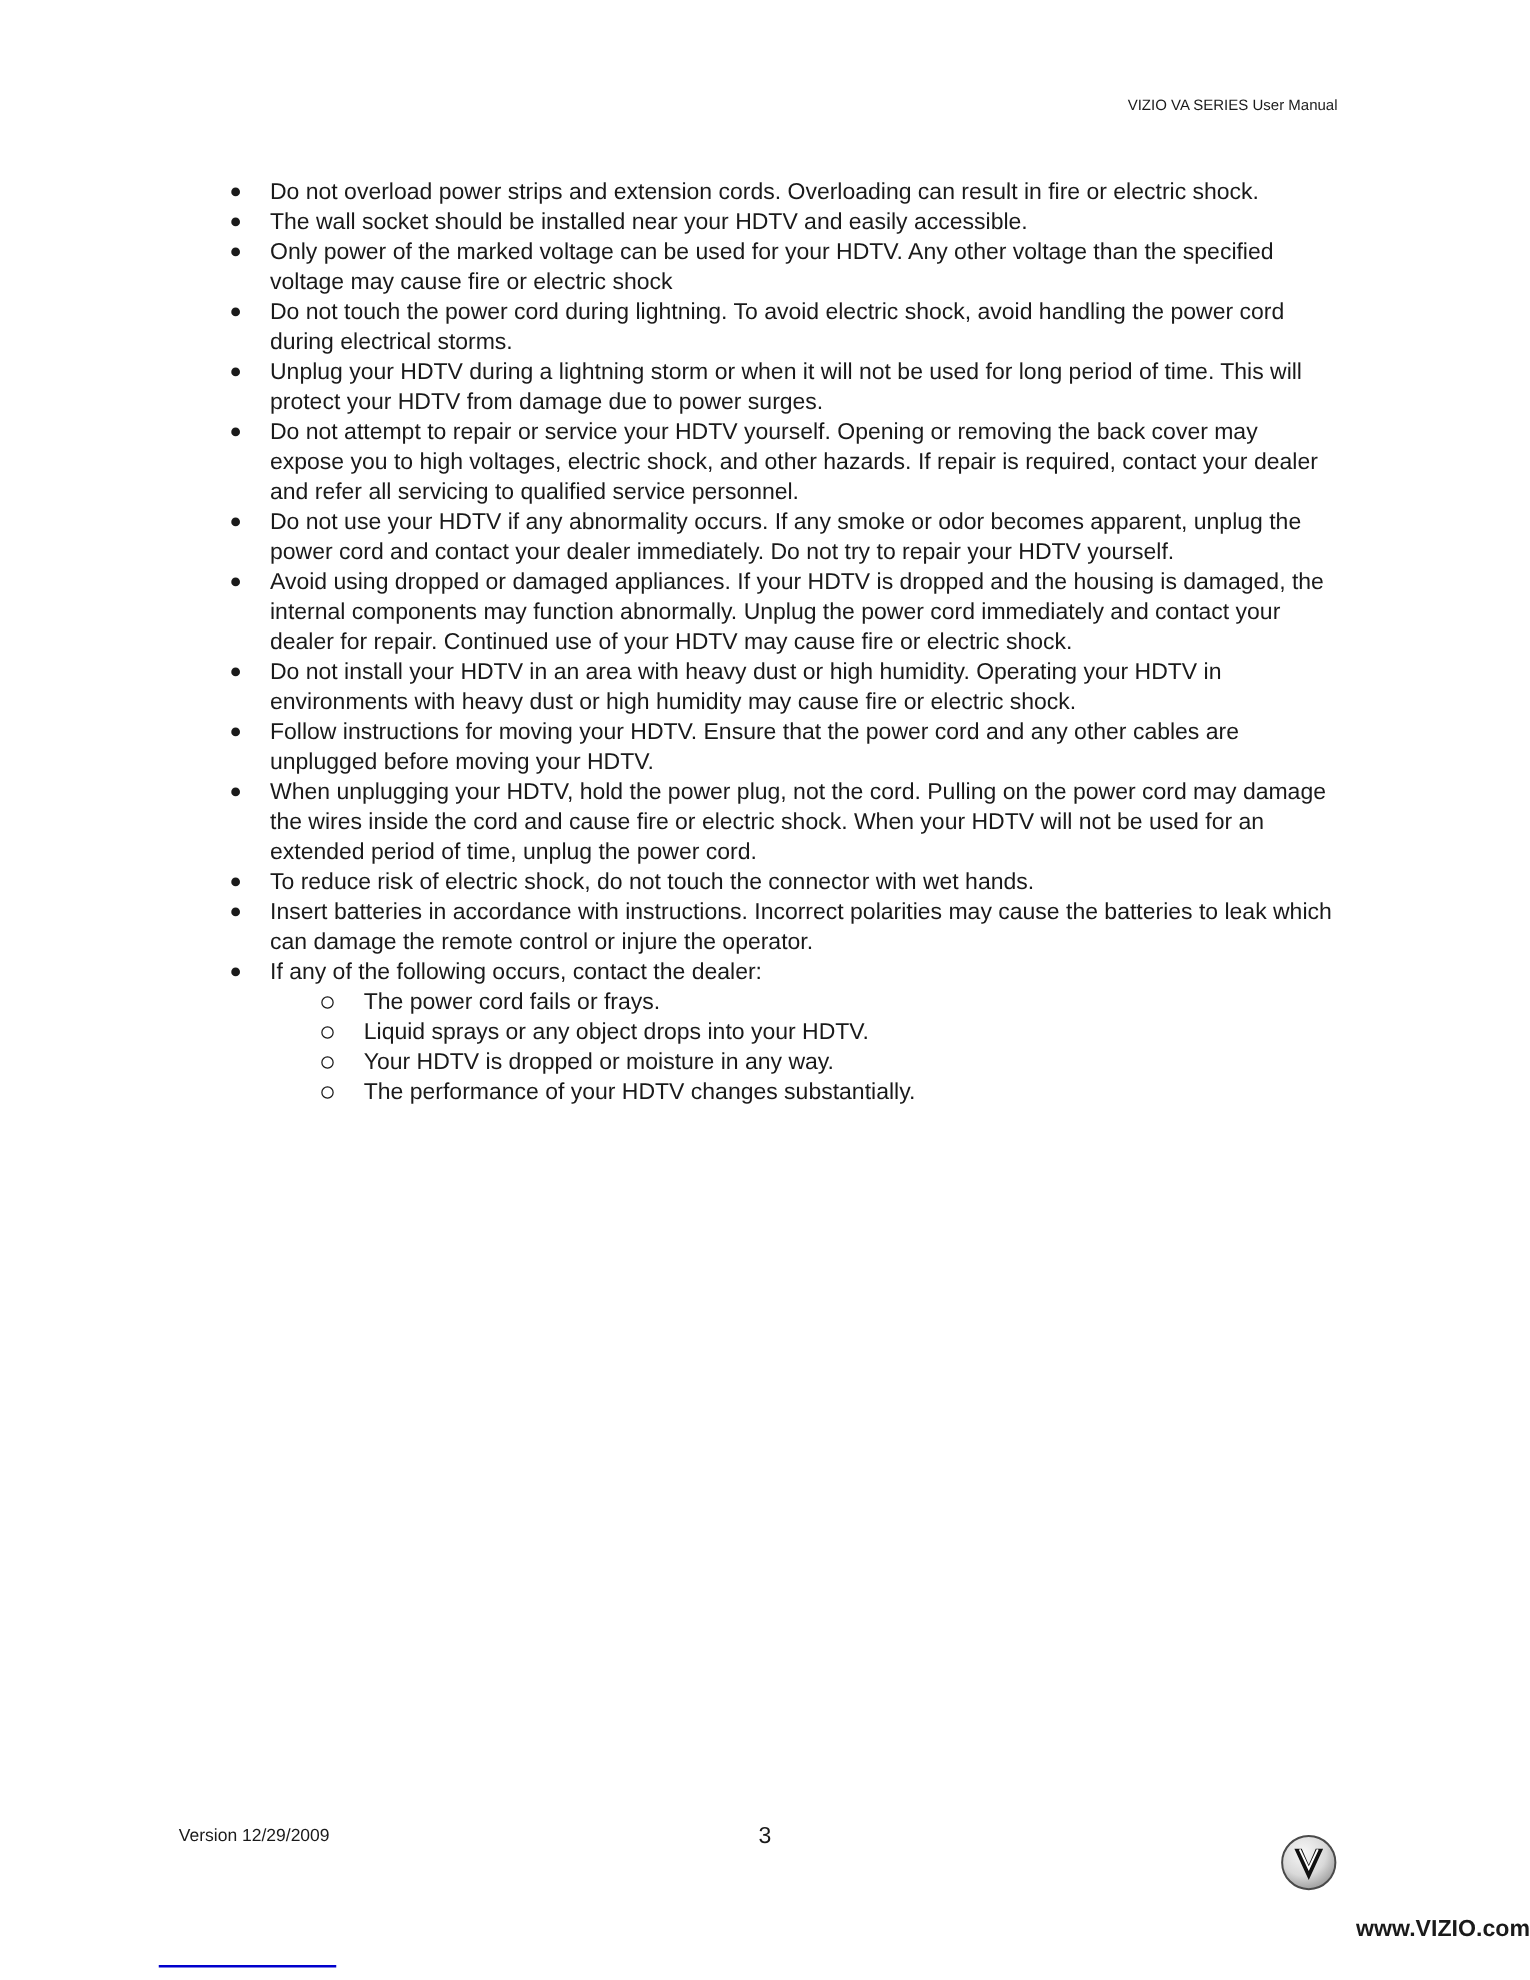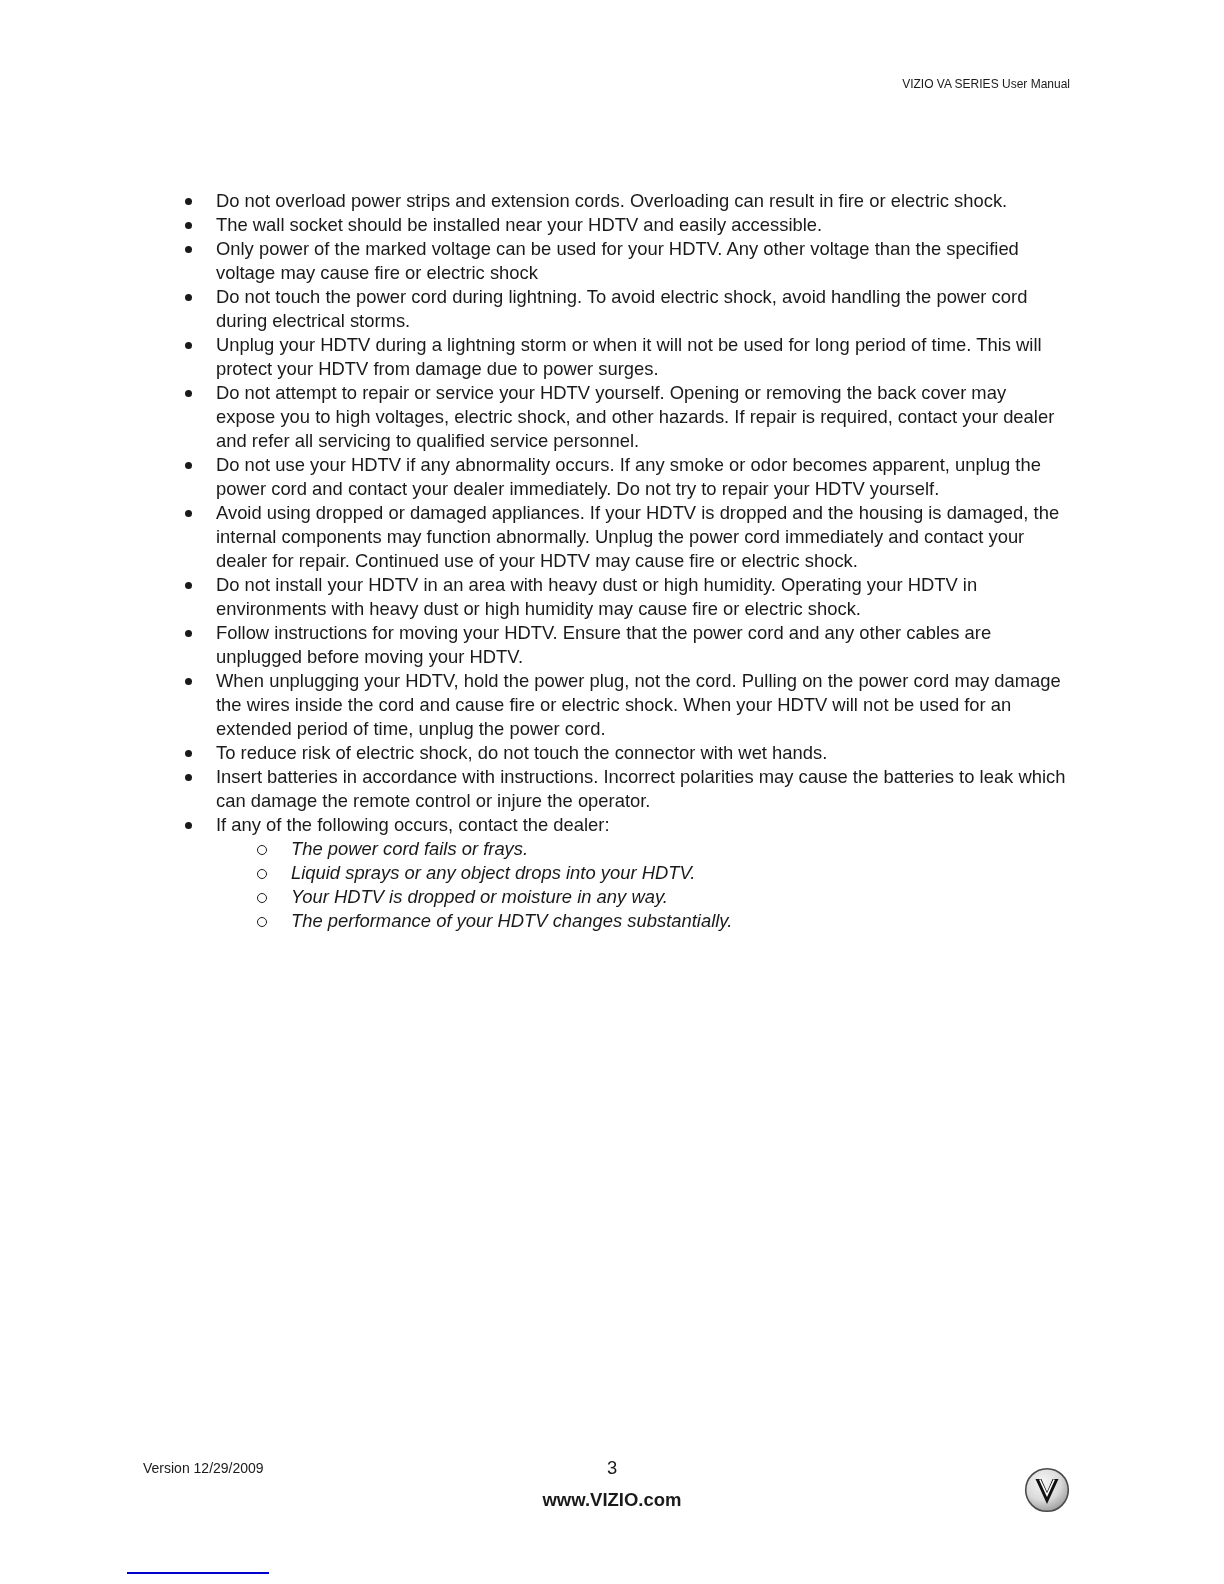--- a/index.html
+++ b/index.html
@@ -31,21 +31,20 @@
     color: #1a1a1a;
     white-space: nowrap;
   }
 
   
   .content {
     position: absolute;
     top: 141px;
     left: 183px;
     width: 890px;
-    margin-top: 48px;
   }
 
   ul.safety-list {
     list-style: none;
     font-size: 18.4px;
     line-height: 24px;
   }
 
   ul.safety-list > li.bullet-item {
     position: relative;
@@ -64,21 +63,20 @@
     background: #1a1a1a;
   }
 
   ul.sub-list {
     list-style: none;
   }
 
   ul.sub-list > li.sub-item {
     position: relative;
     padding-left: 75px;
-    font-style: italic;
   }
 
   ul.sub-list > li.sub-item::before {
     content: "";
     position: absolute;
     left: 41px;
     top: 8px;
     width: 8px;
     height: 8px;
     border-radius: 50%;
@@ -101,23 +99,23 @@
     top: 1456px;
     width: 1224px;
     text-align: center;
     font-size: 18.4px;
     line-height: 24px;
   }
 
   .footer-site {
     position: absolute;
     left: 0;
-    top: 1488px;
+    top: 1531px;
     width: 1224px;
-    text-align: center;
+    text-align: right;
     font-size: 18.5px;
     line-height: 24px;
     font-weight: bold;
   }
 
   .footer-logo {
     position: absolute;
     left: 1024px;
     top: 1467px;
     width: 46px;

